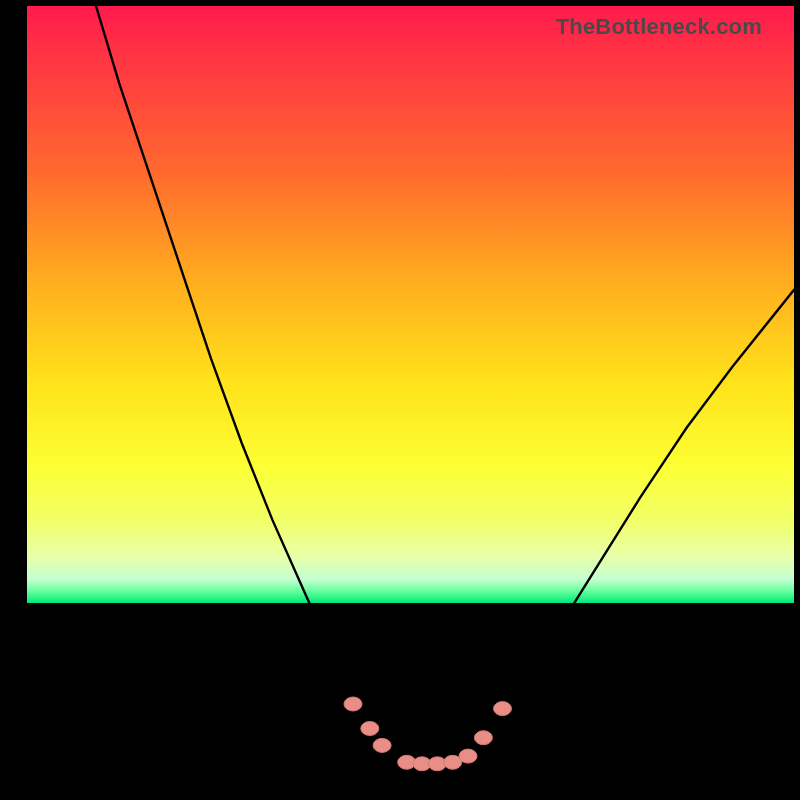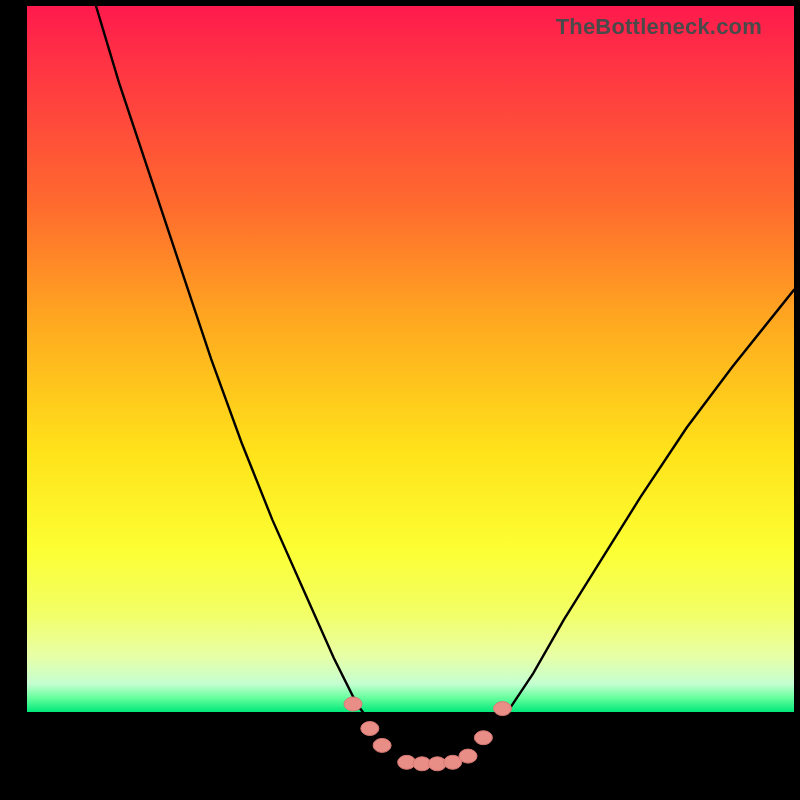--- a/index.html
+++ b/index.html
@@ -15,21 +15,21 @@
     position: relative;
     width: 800px;
     height: 800px;
     background: #000;
   }
   .plot {
     position: absolute;
     left: 27px;
     top: 6px;
     width: 767px;
-    height: 706px;
+    height: 597px;
     background: linear-gradient(to bottom,
       #ff1a4d 0%,
       #ff3344 8%,
       #ff6a2e 28%,
       #ffad1f 46%,
       #ffe21a 63%,
       #fcff33 77%,
       #f2ff66 86%,
       #e8ffa6 92%,
       #c5ffd1 96%,

